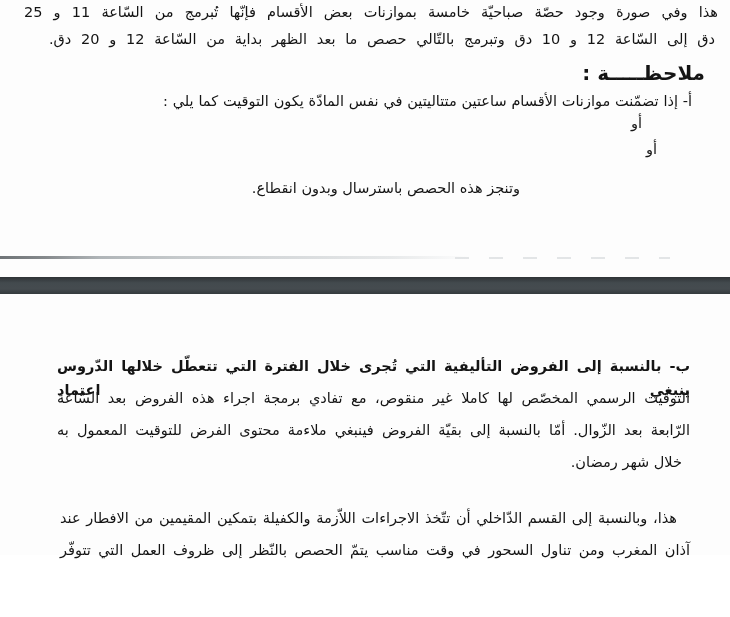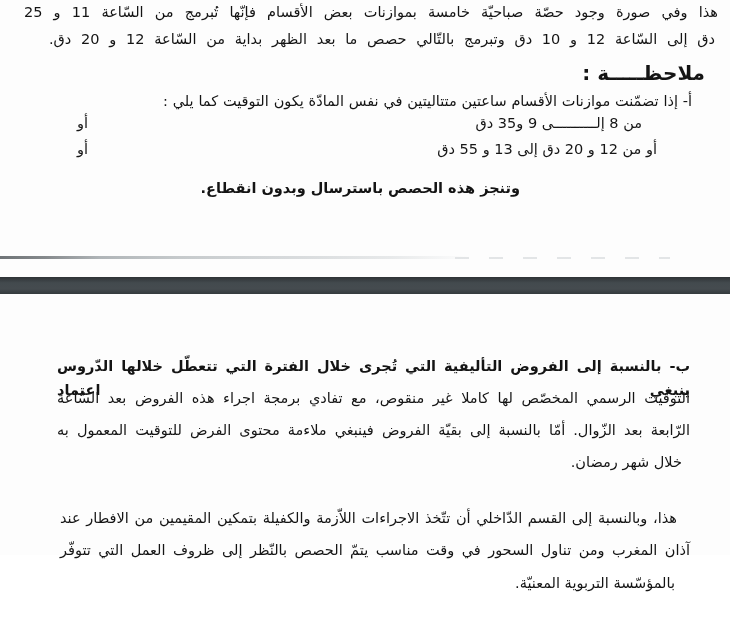--- a/index.html
+++ b/index.html
@@ -46,21 +46,21 @@
     display: flex;
     justify-content: space-between;
     align-items: baseline;
     font-size: 14.5px;
     direction: rtl;
   }
   .sched-row-1 { top: 115px; right: 88px; }
   .sched-row-2 { top: 141px; right: 73px; }
   .sched-row span { white-space: nowrap; }
 
-  .closing { top: 176px; right: 210px; font-weight: bold; }
+  .closing { top: 176px; right: 210px; }
 
   .artifact-a {
     position: absolute;
     top: 256px; left: 0; width: 470px; height: 3px;
     background: linear-gradient(90deg,
       #6f7477 0px, #85898c 45px, #b0b5b8 100px, #c6cacc 180px,
       #d6d9db 280px, #e7e9ea 390px, rgba(255,255,255,0) 470px);
   }
   .artifact-b {
     position: absolute;
@@ -91,38 +91,35 @@
 <div class="viewport">
 
   <div class="line just intro-1">هذا وفي صورة وجود حصّة صباحيّة خامسة بموازنات بعض الأقسام فإنّها تُبرمج من السّاعة 11 و 25</div>
   <div class="line just intro-2">دق إلى السّاعة 12 و 10 دق وتبرمج بالتّالي حصص ما بعد الظهر بداية من السّاعة 12 و 20 دق.</div>
 
   <div class="line note-title">ملاحظـــــة :</div>
 
   <div class="line just item-a">أ- إذا تضمّنت موازنات الأقسام ساعتين متتاليتين في نفس المادّة يكون التوقيت كما يلي :</div>
 
   <div class="sched-row sched-row-1">
-    <span>من 8 إلــــــــــى 9 و35 دق</span>
     <span>أو</span>
   </div>
 
   <div class="sched-row sched-row-2">
-    <span>أو  من 12 و 20 دق إلى 13 و 55 دق</span>
     <span>أو</span>
   </div>
 
   <div class="line ralign closing">وتنجز هذه الحصص باسترسال وبدون انقطاع.</div>
 
   <div class="artifact-a"></div>
   <div class="artifact-b"></div>
 
   <div class="page-band"></div>
 
   <div class="line just b-1">ب- بالنسبة إلى الفروض التأليفية التي تُجرى خلال الفترة التي تتعطّل خلالها الدّروس ينبغي اعتماد</div>
   <div class="line just b-3">الرّابعة بعد الزّوال. أمّا بالنسبة إلى بقيّة الفروض فينبغي ملاءمة محتوى الفرض للتوقيت المعمول به</div>
   <div class="line just b-2">التوقيت الرسمي المخصّص لها كاملا غير منقوص، مع تفادي برمجة اجراء هذه الفروض بعد السّاعة</div>
   <div class="line ralign b-4">خلال شهر رمضان.</div>
 
   <div class="line just f-1">هذا، وبالنسبة إلى القسم الدّاخلي أن تتّخذ الاجراءات اللاّزمة والكفيلة بتمكين المقيمين من الافطار عند</div>
   <div class="line just f-2">آذان المغرب ومن تناول السحور في وقت مناسب يتمّ الحصص بالنّظر إلى ظروف العمل التي تتوفّر</div>
-  <div class="line ralign f-3">بالمؤسّسة التربوية المعنيّة.</div>
 
 </div>
 
 </body></html>

